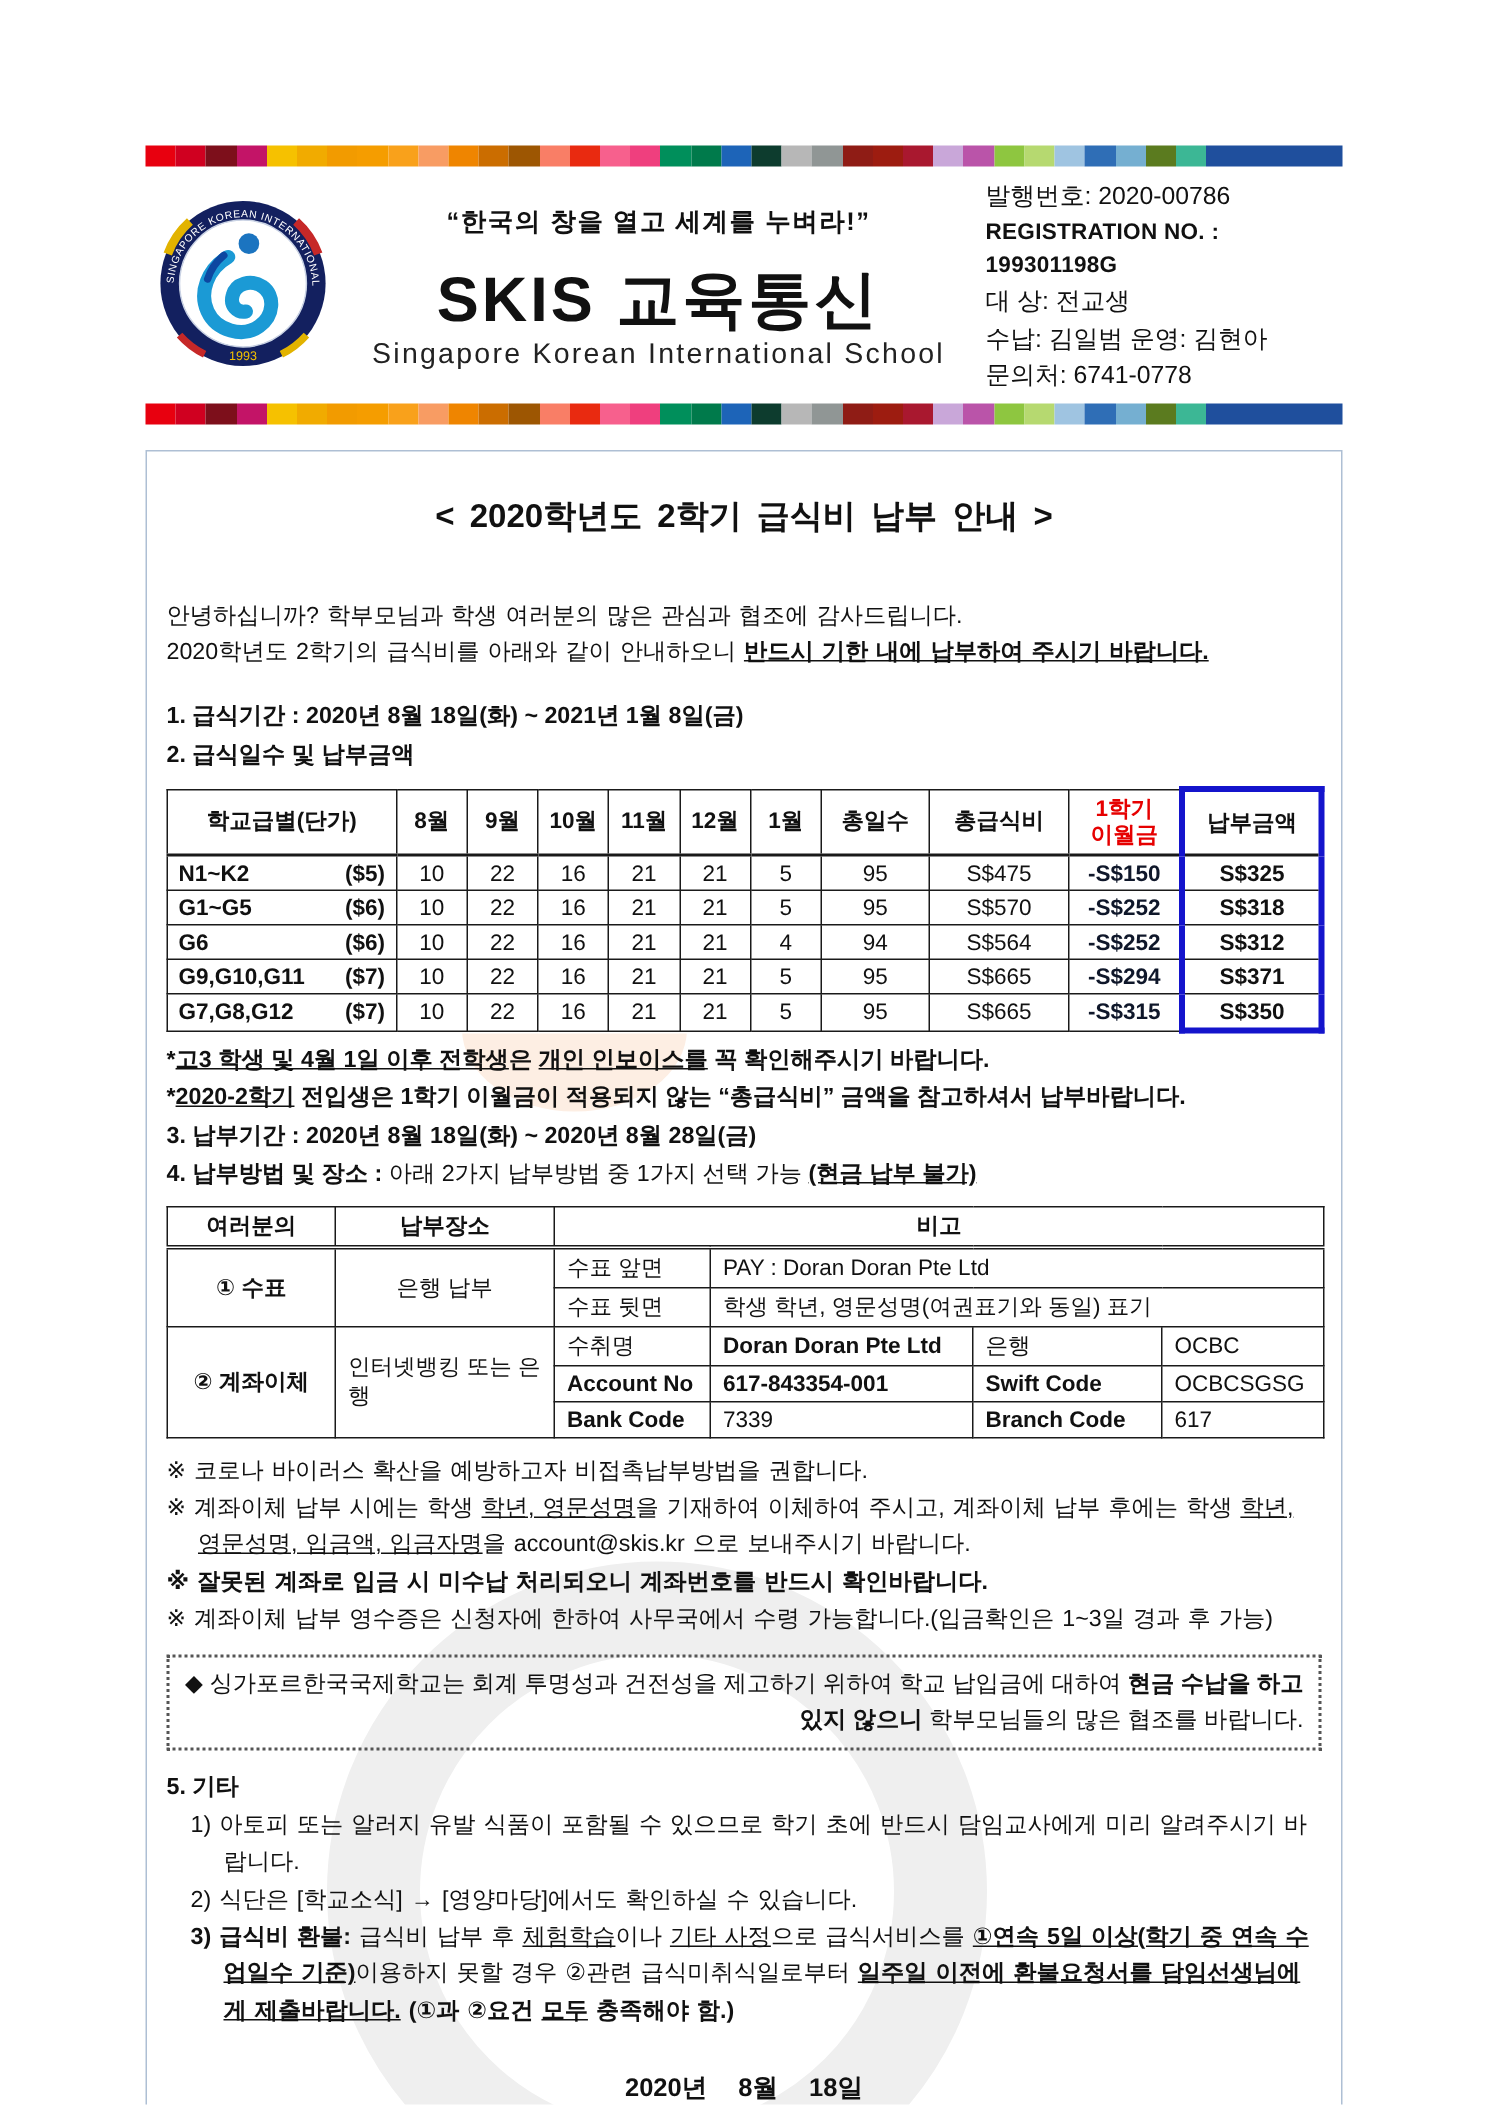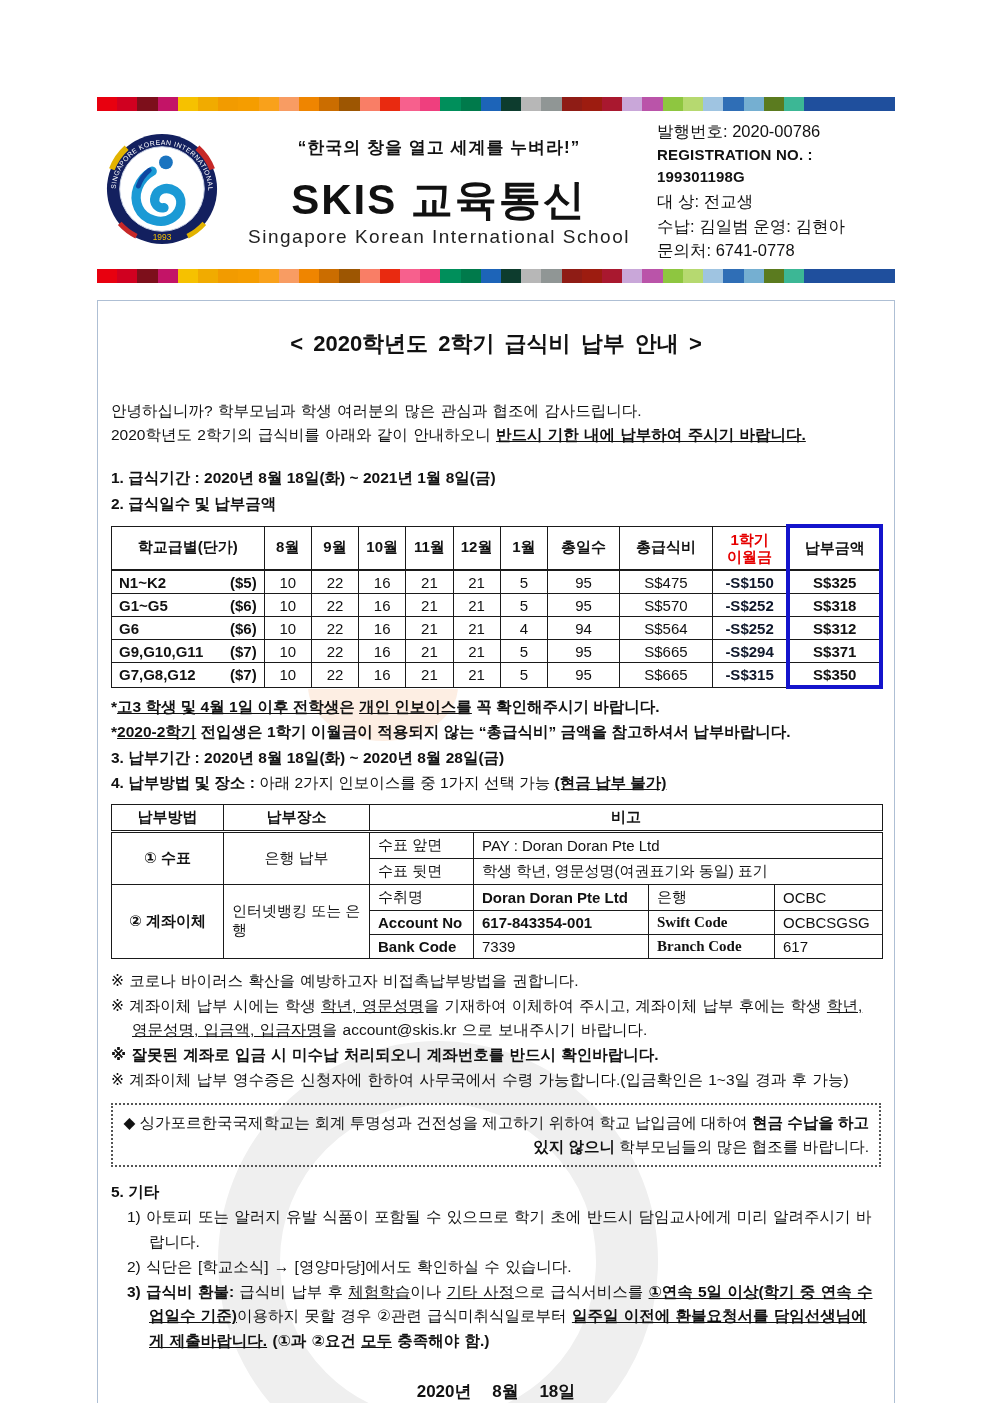--- a/index.html
+++ b/index.html
@@ -76,21 +76,21 @@
   .fee-note { font-size:15.5px; font-weight:bold; line-height:1.6; }
 
   
   .pay-table { width:772px; margin:8px 0 10px 0; font-size:15px; }
   .pay-table th, .pay-table td { border:1.5px solid #1a1a1a; padding:3px 8px; }
   .pay-table thead th { text-align:center; font-weight:bold; border-bottom:3px double #1a1a1a; padding:3px; }
   .pay-table .c-method { width:112px; }
   .pay-table .c-place { width:146px; }
   .pay-table td.center { text-align:center; }
   .pay-table td.lab { width:104px; }
-  .pay-table td.lab2 { width:126px;font-family:Liberation Serif, serif; }
+  .pay-table td.lab2 { width:126px; }
   .pay-table td.val2 { width:108px; }
 
   
   .remark { font-size:15.5px; line-height:1.6; padding-left:21px; text-indent:-21px; word-spacing:1px; }
 
   .cash-box {
     border:2px dotted #555; margin:10px 0 12px 0; padding:6px 10px;
     font-size:15.5px; line-height:1.55;
   }
   .cash-box .inner { padding-left:20px; text-indent:-20px;text-align:right; }
@@ -361,26 +361,26 @@
             <td class="carry">-S$315</td>
             <td class="pay-c bl br bb">S$350</td>
           </tr>
         </tbody>
       </table>
 
       <p class="fee-note"><span>*</span><span class="ul">고3 학생 및 4월 1일 이후 전학생</span><span>은 </span><span class="ul">개인 인보이스를</span><span> 꼭 확인해주시기 바랍니다.</span></p>
       <p class="fee-note"><span>*</span><span class="ul">2020-2학기</span><span> 전입생은 1학기 이월금이 적용되지 않는 “총급식비” 금액을 참고하셔서 납부바랍니다.</span></p>
 
       <p class="num-item">3. 납부기간 : 2020년 8월 18일(화) ~ 2020년 8월 28일(금)</p>
-      <p class="num-item"><span>4. 납부방법 및 장소 : </span><span style="font-weight:normal">아래 2가지 인보이스를 중 1가지 선택 가능 </span><span class="bu">(현금 납부 불가)</span></p>
+      <p class="num-item"><span>4. 납부방법 및 장소 : </span><span style="font-weight:normal">아래 2가지 납부방법 중 1가지 선택 가능 </span><span class="bu">(현금 납부 불가)</span></p>
 
       <table class="pay-table">
         <thead>
           <tr>
-            <th class="c-method">납부방법</th>
+            <th class="c-method">여러분의</th>
             <th class="c-place">납부장소</th>
             <th colspan="4">비고</th>
           </tr>
         </thead>
         <tbody>
           <tr>
             <td class="center bold" rowspan="2">① 수표</td>
             <td class="center" rowspan="2">은행 납부</td>
             <td class="lab">수표 앞면</td>
             <td colspan="3">PAY : Doran Doran Pte Ltd</td>

